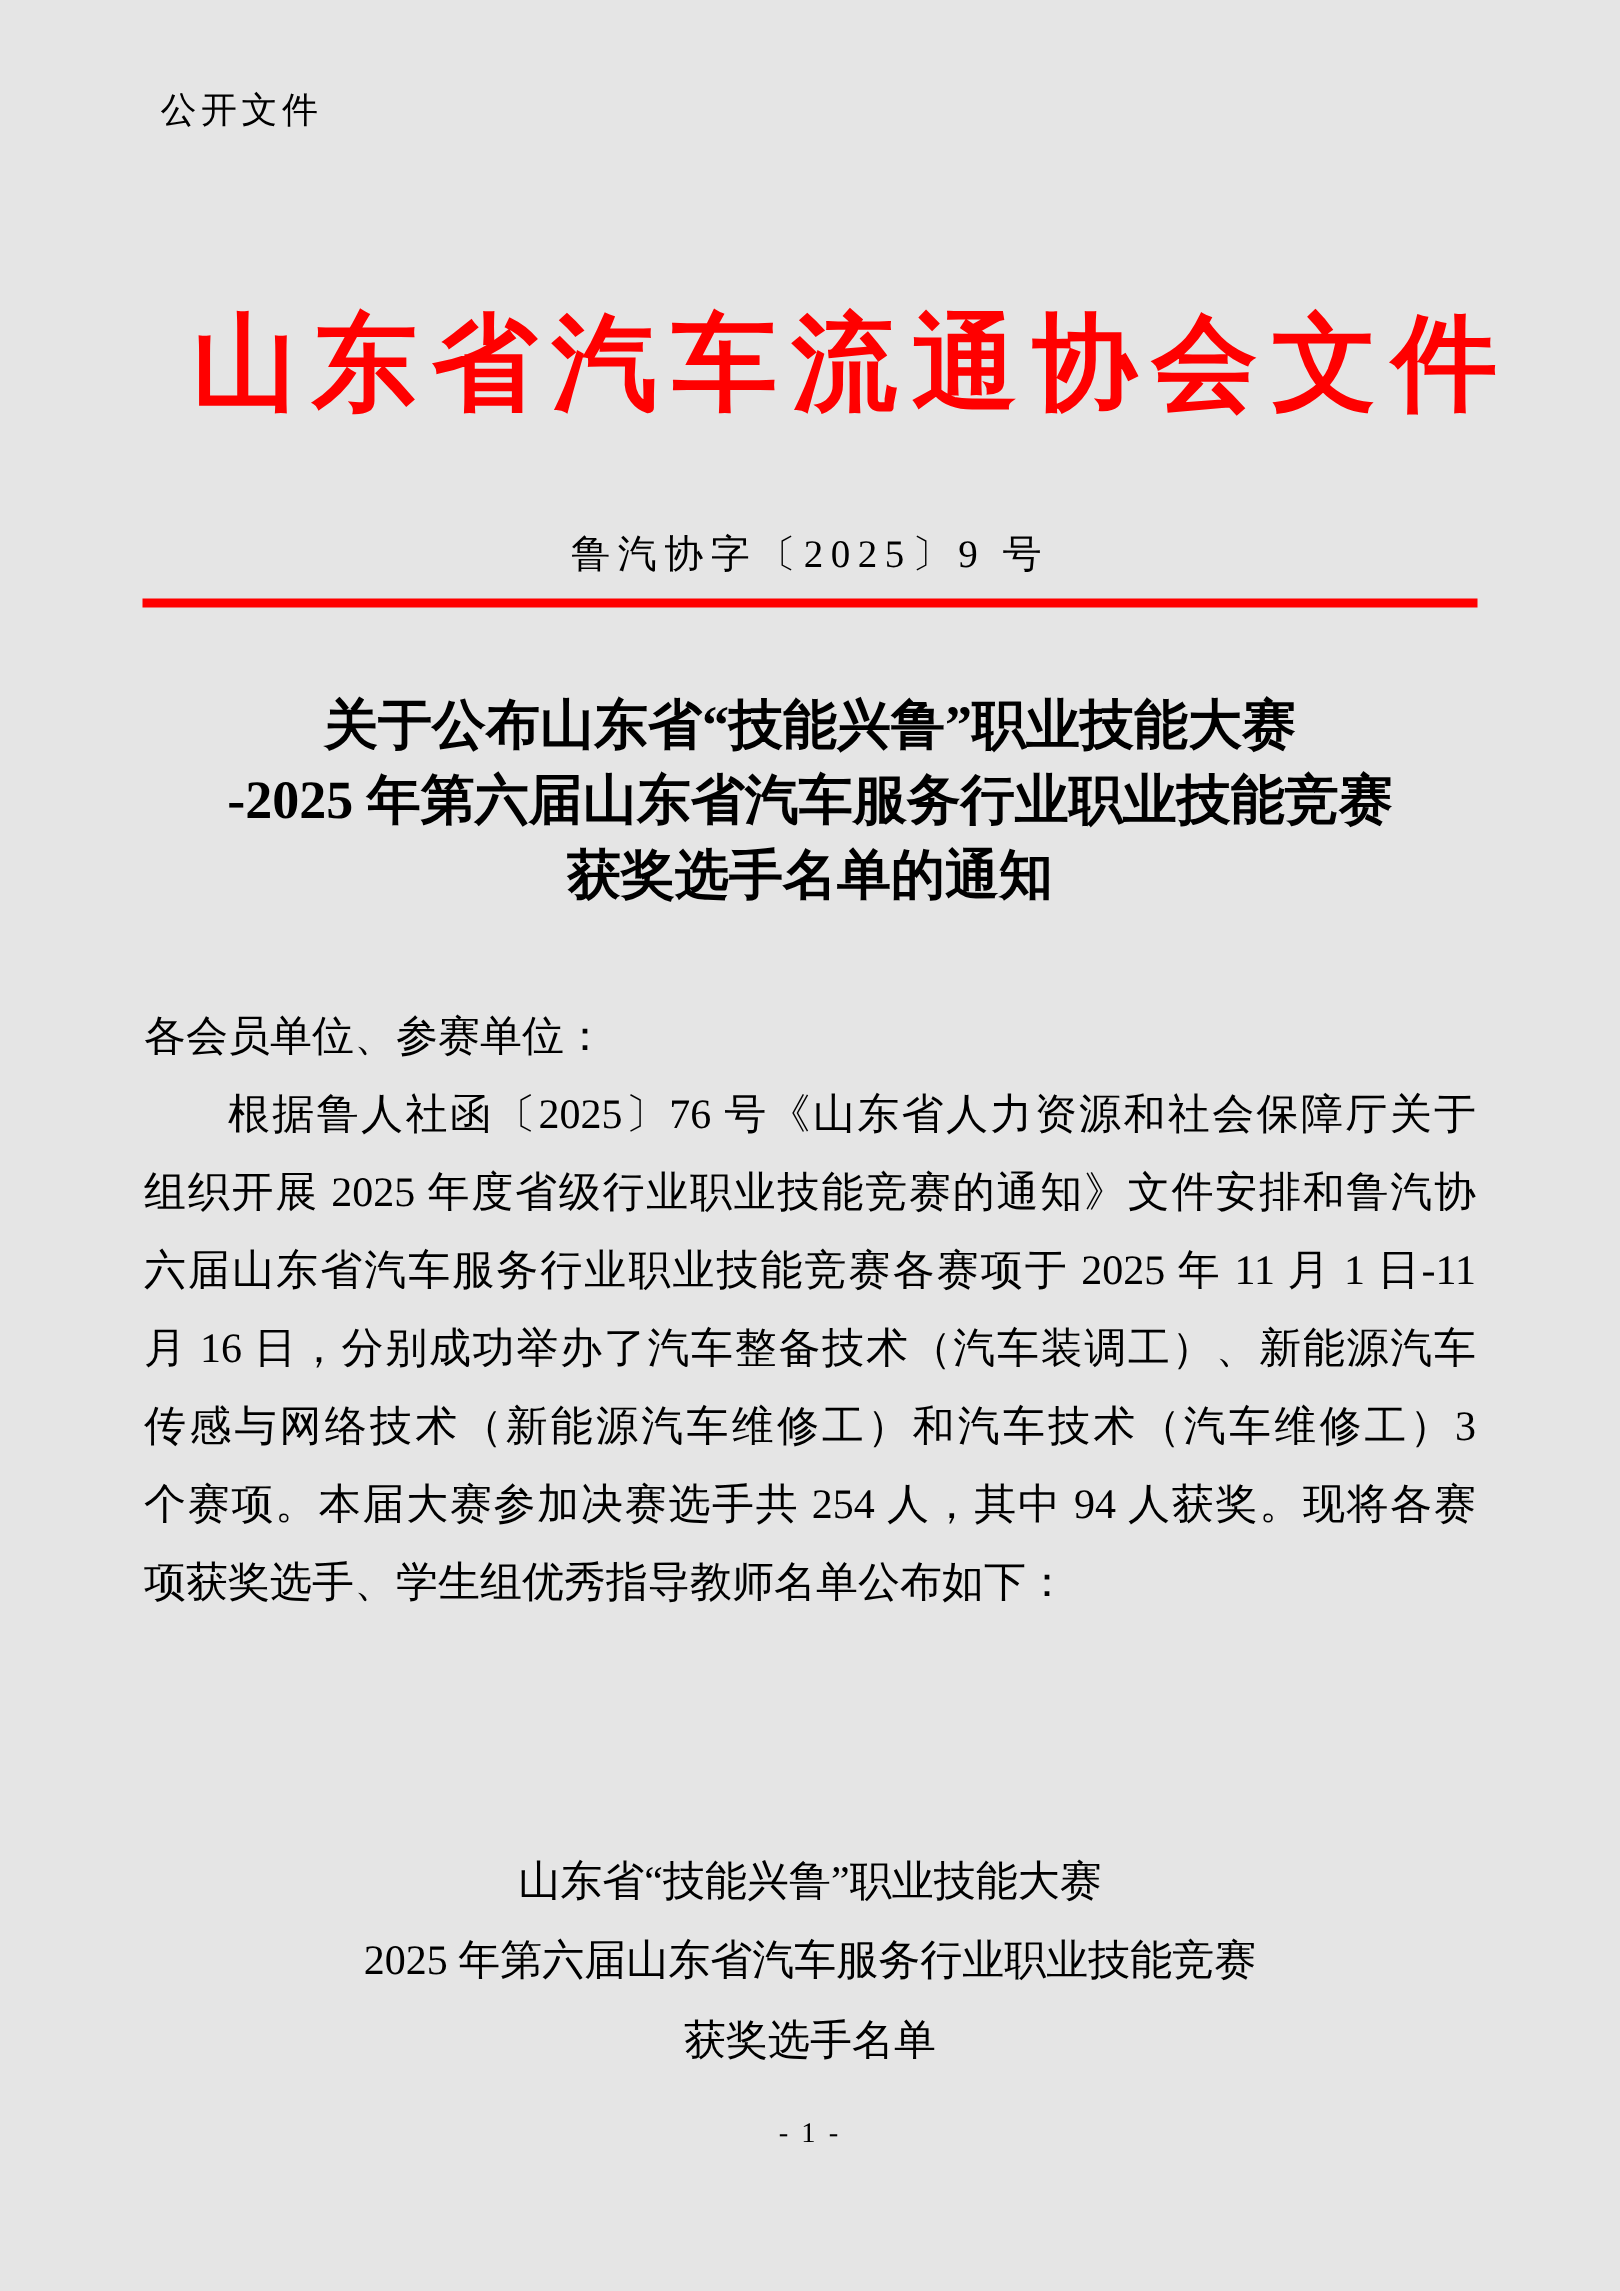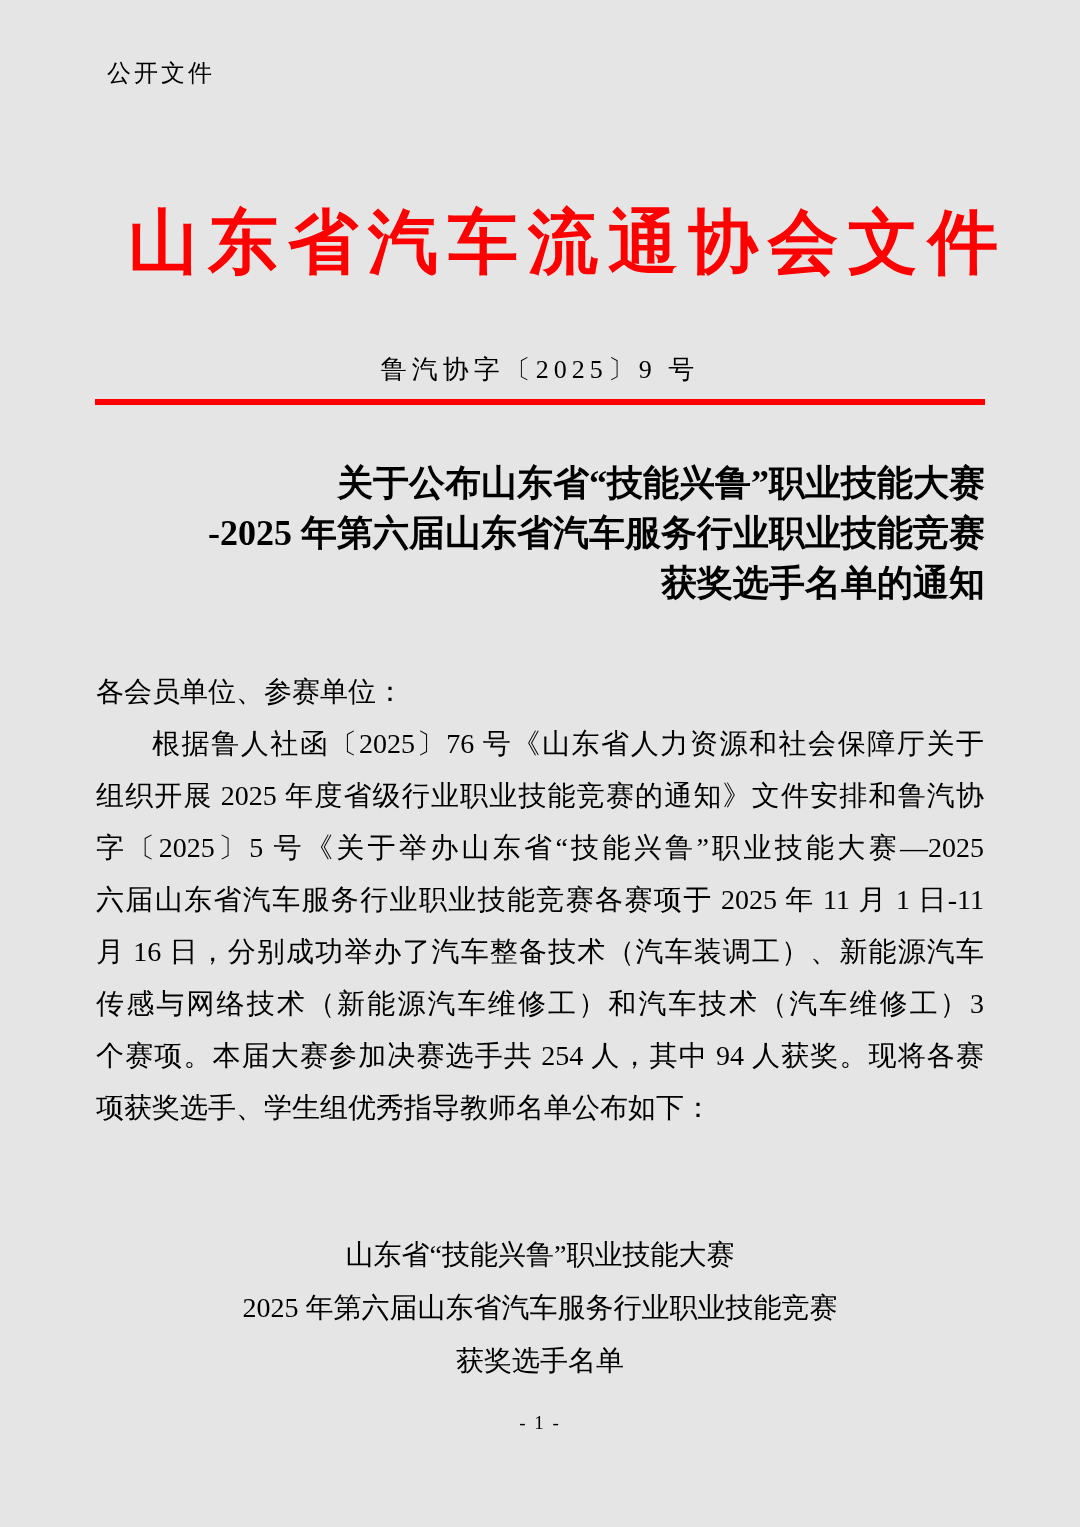--- a/index.html
+++ b/index.html
@@ -49,21 +49,21 @@
     left: 95px;
     width: 890px;
     height: 6px;
     background: var(--accent-red);
   }
   .doc-title {
     position: absolute;
     top: 458px;
     left: 95px;
     width: 890px;
-    text-align: right;
+    text-align: center;
     font-weight: 700;
     font-size: 36px;
     line-height: 50px;
   }
   .body-text {
     position: absolute;
     top: 666px;
     left: 96px;
     width: 888px;
     font-size: 28px;
@@ -111,21 +111,20 @@
   <div class="doc-title">
     <div>关于公布山东省“技能兴鲁”职业技能大赛</div>
     <div>-2025 年第六届山东省汽车服务行业职业技能竞赛</div>
     <div>获奖选手名单的通知</div>
   </div>
 
   <div class="body-text">
     <div class="plain">各会员单位、参赛单位：</div>
     <div class="jline indent">根据鲁人社函〔2025〕76 号《山东省人力资源和社会保障厅关于</div>
     <div class="jline">组织开展 2025 年度省级行业职业技能竞赛的通知》文件安排和鲁汽协</div>
-    <div class="jline">字〔2025〕5 号《关于举办山东省“技能兴鲁”职业技能大赛—2025</div>
     <div class="jline">六届山东省汽车服务行业职业技能竞赛各赛项于 2025 年 11 月 1 日-11</div>
     <div class="jline">月 16 日，分别成功举办了汽车整备技术（汽车装调工）、新能源汽车</div>
     <div class="jline">传感与网络技术（新能源汽车维修工）和汽车技术（汽车维修工）3</div>
     <div class="jline">个赛项。本届大赛参加决赛选手共 254 人，其中 94 人获奖。现将各赛</div>
     <div class="plain">项获奖选手、学生组优秀指导教师名单公布如下：</div>
   </div>
 
   <div class="footer-heading">
     <div>山东省“技能兴鲁”职业技能大赛</div>
     <div>2025 年第六届山东省汽车服务行业职业技能竞赛</div>

